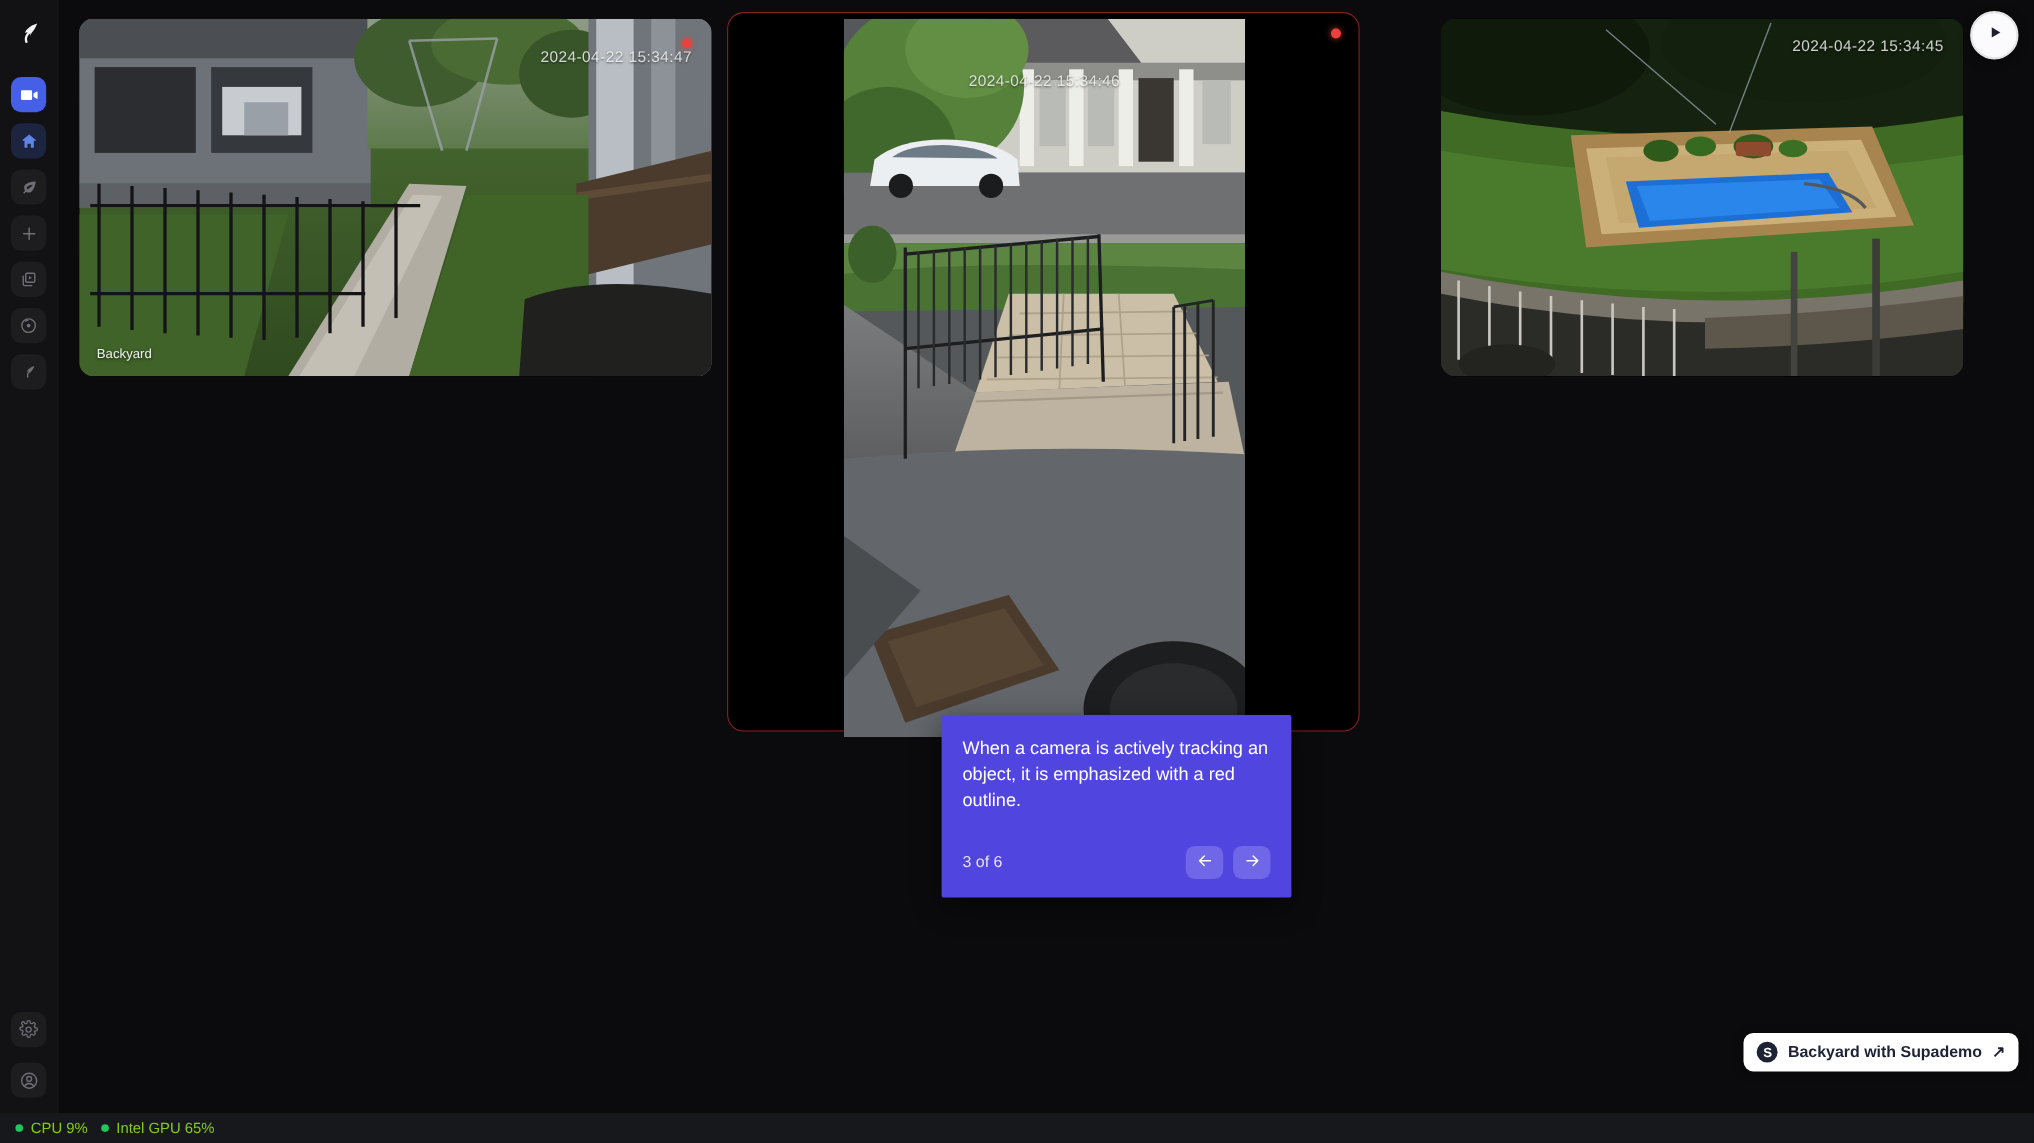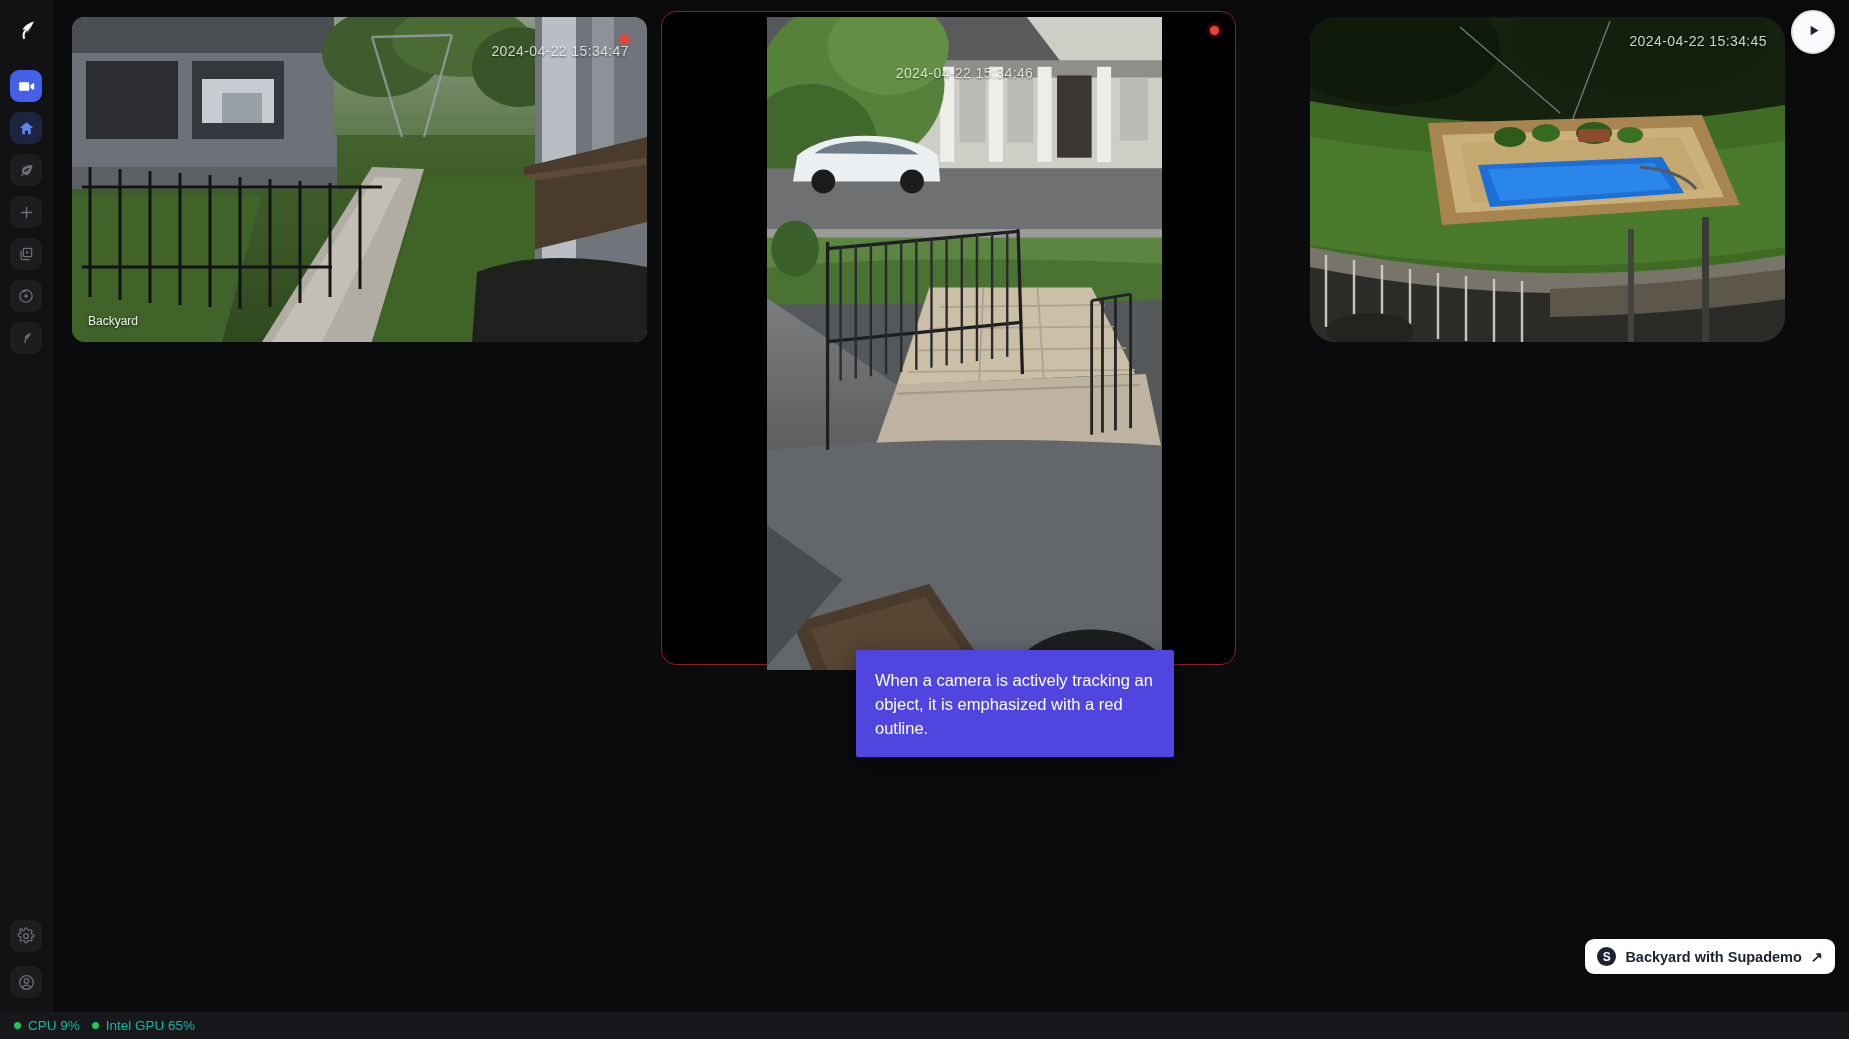--- a/index.html
+++ b/index.html
@@ -54,27 +54,27 @@
   
   #tile1 { left: 19px; top: 17px; width: 575px; height: 325px; }
   #tile1 .ts { right: 18px; top: 26px; }
   #tile1 .rec-dot { right: 18px; top: 18px; }
 
   
   #tile2wrap {
     position: absolute; left: 608px; top: 11px; width: 575px; height: 654px;
     border: 1px solid #8d1f1f; border-radius: 15px; background: #000;
   }
-  #tile2 { left: 105px; top: 5px; width: 395px; height: 653px;
+  #tile2 { left: 105px; top: 5px; width: 365px; height: 653px;
            border-radius: 0; }
   #tile2 .ts { left: 50%; transform: translateX(-50%); top: 48px; }
   #tile2wrap .rec-dot { position:absolute; right: 16px; top: 14px; }
 
   
-  #tile3 { left: 1257px; top: 17px; width: 475px; height: 325px; border-radius: 25px; }
+  #tile3 { left: 1257px; top: 17px; width: 475px; height: 325px; }
   #tile3 .ts { right: 18px; top: 16px; }
 
   
   .playbtn {
     position: absolute; right: 14px; top: 10px; width: 44px; height: 44px;
     border-radius: 50%; background: #fbfbfd; border: 2px solid #e3e3ea;
     display:flex; align-items:center; justify-content:center; cursor:pointer;
     box-shadow: 0 2px 10px rgba(0,0,0,.4);
   }
 
@@ -91,21 +91,21 @@
   .coach-btn {
     width: 34px; height: 30px; border-radius: 8px; background: #6f66e8;
     display:flex; align-items:center; justify-content:center; cursor:pointer;
     color:#fff; border:none;
   }
 
   
   .statusbar {
     position: absolute; left: 0; bottom: 0; width: 1849px; height: 27px;
     background: #17181b; display: flex; align-items: center; gap: 12px;
-    padding-left: 14px; color: #14b8a6; font-size: 13.5px;
+    padding-left: 14px; color: #84cc16; font-size: 13.5px;
   }
   .stat { display: flex; align-items: center; gap: 7px; }
   .dot-green { width: 7px; height: 7px; border-radius: 50%; background: #22c55e; }
 
   
   .supademo {
     position: absolute; right: 14px; bottom: 38px;
     background: #ffffff; border-radius: 9px; padding: 8px 12px;
     display: flex; align-items: center; gap: 9px;
     color: #1d2235; font-size: 14.5px; font-weight: 600;
@@ -447,20 +447,39 @@
     <div class="playbtn">
       <span>
         <svg width="17" height="17" viewBox="0 0 24 24" fill="#1b2131">
             <path d="M8 5.4v13.2l11-6.6z"></path>
           </svg>
       </span>
     </div>
 
     <div class="coach">
       <div class="coach-text">When a camera is actively tracking an object, it is emphasized with a red outline.</div>
+      <div class="coach-foot">
+        <div class="coach-count">3 of 6</div>
+        <div class="coach-nav">
+          <button class="coach-btn">
+            <span>
+              <svg width="17" height="17" viewBox="0 0 24 24" fill="none" stroke="#ffffff" stroke-width="1.9" stroke-linecap="round" stroke-linejoin="round">
+                  <path d="M19 12H5M11 6l-6 6 6 6"></path>
+                </svg>
+            </span>
+          </button>
+          <button class="coach-btn">
+            <span>
+              <svg width="17" height="17" viewBox="0 0 24 24" fill="none" stroke="#ffffff" stroke-width="1.9" stroke-linecap="round" stroke-linejoin="round">
+                  <path d="M5 12h14M13 6l6 6-6 6"></path>
+                </svg>
+            </span>
+          </button>
+        </div>
+      </div>
     </div>
 
     <div class="supademo">
       <span class="slogo">S</span>
       <span>Backyard with Supademo</span>
       <span>↗</span>
     </div>
 
   </div>
 

